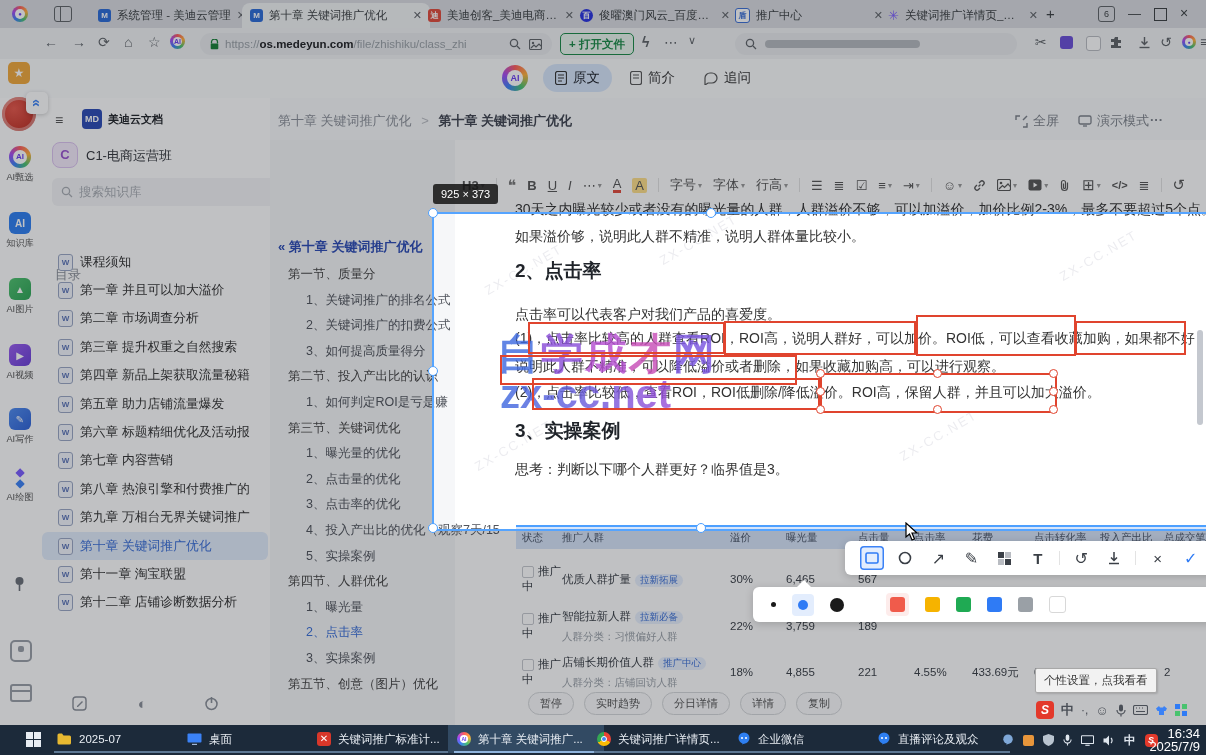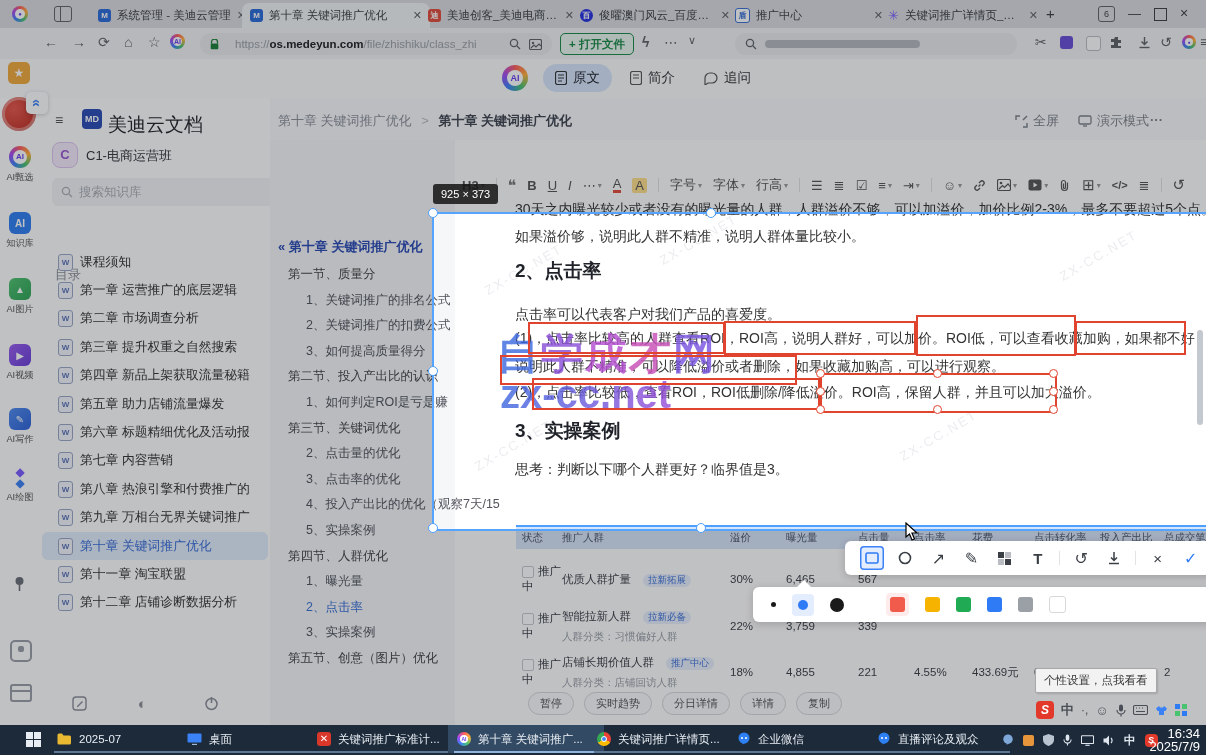--- a/index.html
+++ b/index.html
@@ -9,21 +9,21 @@
   
   .tabstrip{left:0;top:0;width:1206px;height:28px;background:#dadce1;border-bottom:1px solid #c6c9ce;}
   .tab{position:absolute;top:3px;height:25px;display:flex;align-items:center;gap:6px;padding:0 8px;
        border-radius:8px 8px 0 0;font-size:11.5px;color:#3c4043;white-space:nowrap;overflow:hidden;}
   .tab.active{background:#f2f4f5;}
   .tab .t{overflow:hidden;text-overflow:ellipsis;flex:1;}
   .tab .x{font-size:11px;color:#5f6368;flex:none;}
   .tico{width:13px;height:13px;border-radius:3px;flex:none;display:flex;align-items:center;justify-content:center;color:#fff;font-size:8px;font-weight:bold;}
   .navbar{left:0;top:28px;width:1206px;height:31px;background:#f1f3f4;border-bottom:1px solid #dcdfe3;}
   .nbi{position:absolute;top:34px;font-size:14px;color:#5f6368;}
-  .urlpill{left:200px;top:33px;width:332px;height:22px;background:#e9ebee;border-radius:11px;display:flex;align-items:center;padding:0 10px;gap:16px;font-size:11.5px;}
+  .urlpill{left:200px;top:33px;width:332px;height:22px;background:#e9ebee;border-radius:11px;display:flex;align-items:center;padding:0 10px;gap:6px;font-size:11.5px;}
   .searchpill{left:735px;top:33px;width:262px;height:22px;background:#e9ebee;border-radius:11px;display:flex;align-items:center;padding:0 10px;gap:8px;}
   .openfile{left:560px;top:33px;height:20px;padding:0 8px;border:1px solid #1a8a47;background:#eaf6ee;color:#1a8a47;
     border-radius:5px;font-size:11.5px;display:flex;align-items:center;font-weight:bold;}
   .wctl{position:absolute;top:6px;font-size:13px;color:#3c4043;}
   
   .docheader{left:0;top:59px;width:1206px;height:39px;background:#fbfcfd;border-bottom:1px solid #e8eaee;}
   .pill{position:absolute;display:flex;align-items:center;gap:6px;font-size:13.5px;color:#333;height:28px;padding:0 12px;border-radius:15px;}
   .pill.on{background:#d8e7fb;color:#1d2129;}
   .aiball{border-radius:50%;background:conic-gradient(#ff5c5c,#ffb13b,#49c36f,#3b82f6,#a64bf4,#ff5c5c);
     display:flex;align-items:center;justify-content:center;color:#fff;font-weight:bold;}
@@ -68,21 +68,21 @@
   .rhandle{position:absolute;width:7px;height:7px;background:#fff;border:1.5px solid #e0442e;border-radius:50%;z-index:6;}
   
   .wm1{position:absolute;left:497px;top:326px;font-size:42px;font-weight:bold;letter-spacing:2px;opacity:.82;z-index:4;}
   .wm2{position:absolute;left:500px;top:372px;font-size:40px;font-weight:bold;z-index:4;opacity:.82;
        background:linear-gradient(90deg,#3f6be0,#9a4fd8);-webkit-background-clip:text;background-clip:text;color:transparent;}
   .wmd{position:absolute;font-size:13px;letter-spacing:2px;color:rgba(100,100,130,.12);transform:rotate(-30deg);z-index:1;}
   
   .tgrid{display:grid;grid-template-columns:46px 168px 56px 72px 56px 58px 62px 66px 64px 60px 48px 30px;align-items:center;}
   .thead{left:516px;top:525px;width:812px;height:22px;background:#d7e5fa;border-top:2px solid #4da0ff;font-size:10.5px;color:#4a5568;}
   .trow{left:516px;width:688px;font-size:11.5px;color:#3a3f46;}
-  .tagpill{display:inline-block;background:#e8f0fe;color:#3b6fd6;border-radius:8px;font-size:9.5px;padding:0 5px;margin-left:12px;}
+  .tagpill{display:inline-block;background:#e8f0fe;color:#3b6fd6;border-radius:8px;font-size:9.5px;padding:0 5px;margin-left:4px;}
   .subline{font-size:10.5px;color:#9aa0a8;margin-top:6px;}
   .chk{display:inline-block;width:10px;height:10px;border:1px solid #c6c9ce;border-radius:2px;background:#fff;margin-right:4px;vertical-align:middle;}
   .fbtns{left:528px;top:692px;display:flex;gap:10px;z-index:2;}
   .fbtn{border:1px solid #d5d7da;border-radius:12px;padding:3px 11px;font-size:11px;color:#555;background:#fbfbfc;}
   
   .sel{left:432px;top:212px;width:925px;height:315px;border:2px solid #55a4ff;z-index:40;
        box-shadow:0 0 0 2500px rgba(24,26,32,.27);pointer-events:none;}
   .shandle{position:absolute;width:8px;height:8px;border-radius:50%;background:#fff;border:1.5px solid #4da0ff;z-index:41;}
   .sizebadge{left:433px;top:184px;height:20px;padding:0 8px;background:rgba(20,20,20,.85);color:#fff;
       font-size:11px;border-radius:3px;display:flex;align-items:center;z-index:42;}
@@ -300,40 +300,40 @@
   <div class="abs" style="left:10px;top:640px;width:18px;height:18px;border:2px solid #9aa0a8;border-radius:5px;">
       <div style="width:6px;height:6px;background:#9aa0a8;border-radius:2px;margin:4px auto;"></div>
     </div>
   <div class="abs" style="left:10px;top:684px;width:18px;height:14px;border:2px solid #9aa0a8;border-radius:3px;">
       <div style="height:4px;border-bottom:2px solid #9aa0a8;"></div>
     </div>
 
   <div class="abs panel"></div>
   <div class="abs" style="left:55px;top:112px;font-size:14px;color:#555;">≡</div>
   <div class="abs" style="left:82px;top:109px;width:20px;height:20px;border-radius:4px;background:#2b4bb5;color:#fff;font-size:9px;font-weight:bold;text-align:center;line-height:20px;">MD</div>
-  <div class="abs" style="left:108px;top:112px;font-size:19px;font-weight:normal;color:#22252a;">美迪云文档</div>
+  <div class="abs" style="left:108px;top:112px;font-size:11px;font-weight:bold;color:#22252a;">美迪云文档</div>
   <div class="abs" style="left:52px;top:142px;width:24px;height:24px;border-radius:8px;background:#f6ecfd;border:1px solid #ddc4f2;color:#9a55d0;font-weight:bold;font-size:13px;text-align:center;line-height:24px;">C</div>
   <div class="abs" style="left:86px;top:147px;font-size:13px;color:#33363c;">C1-电商运营班</div>
   <div class="abs search">
     <svg width="12" height="12" viewBox="0 0 12 12">
         <circle cx="5" cy="5" r="3.6" fill="none" stroke="#a9adb4" stroke-width="1.3"></circle>
         <path d="M8 8l3 3" stroke="#a9adb4" stroke-width="1.3"></path>
       </svg>
     <span>搜索知识库</span>
   </div>
   <div class="abs" style="left:55px;top:218px;font-size:13px;color:#8a8f98;margin-top:48px;">目录</div>
 
   <div class="abs dirlist">
     <div class="dir-item">
         <span class="wdoc">W</span>
         <span class="dl">课程须知</span>
       </div>
     <div class="dir-item">
         <span class="wdoc">W</span>
-        <span class="dl">第一章 运营推广的底层逻辑</span>
+        <span class="dl">第一章 并且可以加大溢价</span>
       </div>
     <div class="dir-item">
         <span class="wdoc">W</span>
         <span class="dl">第二章 市场调查分析</span>
       </div>
     <div class="dir-item">
         <span class="wdoc">W</span>
         <span class="dl">第三章 提升权重之自然搜索</span>
       </div>
     <div class="dir-item">
@@ -412,20 +412,21 @@
   <div class="abs outlinepanel"></div>
   <div class="abs outline">
     <div class="ol-title">« 第十章 关键词推广优化</div>
     <div class="ol-item lv1">第一节、质量分</div>
     <div class="ol-item lv2">1、关键词推广的排名公式</div>
     <div class="ol-item lv2">2、关键词推广的扣费公式</div>
     <div class="ol-item lv2">3、如何提高质量得分</div>
     <div class="ol-item lv1">第二节、投入产出比的认识</div>
     <div class="ol-item lv2">1、如何判定ROI是亏是赚</div>
     <div class="ol-item lv1">第三节、关键词优化</div>
+    <div class="ol-item lv2">1、曝光量的优化</div>
     <div class="ol-item lv2">2、点击量的优化</div>
     <div class="ol-item lv2">3、点击率的优化</div>
     <div class="ol-item lv2">4、投入产出比的优化（观察7天/15</div>
     <div class="ol-item lv2">5、实操案例</div>
     <div class="ol-item lv1">第四节、人群优化</div>
     <div class="ol-item lv2">1、曝光量</div>
     <div class="ol-item lv2 on">2、点击率</div>
     <div class="ol-item lv2">3、实操案例</div>
     <div class="ol-item lv1">第五节、创意（图片）优化</div>
   </div>
@@ -564,21 +565,21 @@
     <span></span>
     <span></span>
   </div>
 
   <div class="abs trow tgrid" style="top:604px;height:44px;">
     <span style="padding-left:6px;"><span class="chk"></span><span>推广中</span></span>
     <span><span>智能拉新人群</span><span class="tagpill">拉新必备</span>
       <div class="subline">人群分类：习惯偏好人群</div></span>
     <span>22%</span>
     <span>3,759</span>
-    <span>339</span>
+    <span>189</span>
     <span></span>
     <span></span>
     <span></span>
     <span></span>
     <span></span>
     <span></span>
     <span></span>
   </div>
 
   <div class="abs trow tgrid" style="top:650px;height:44px;">

